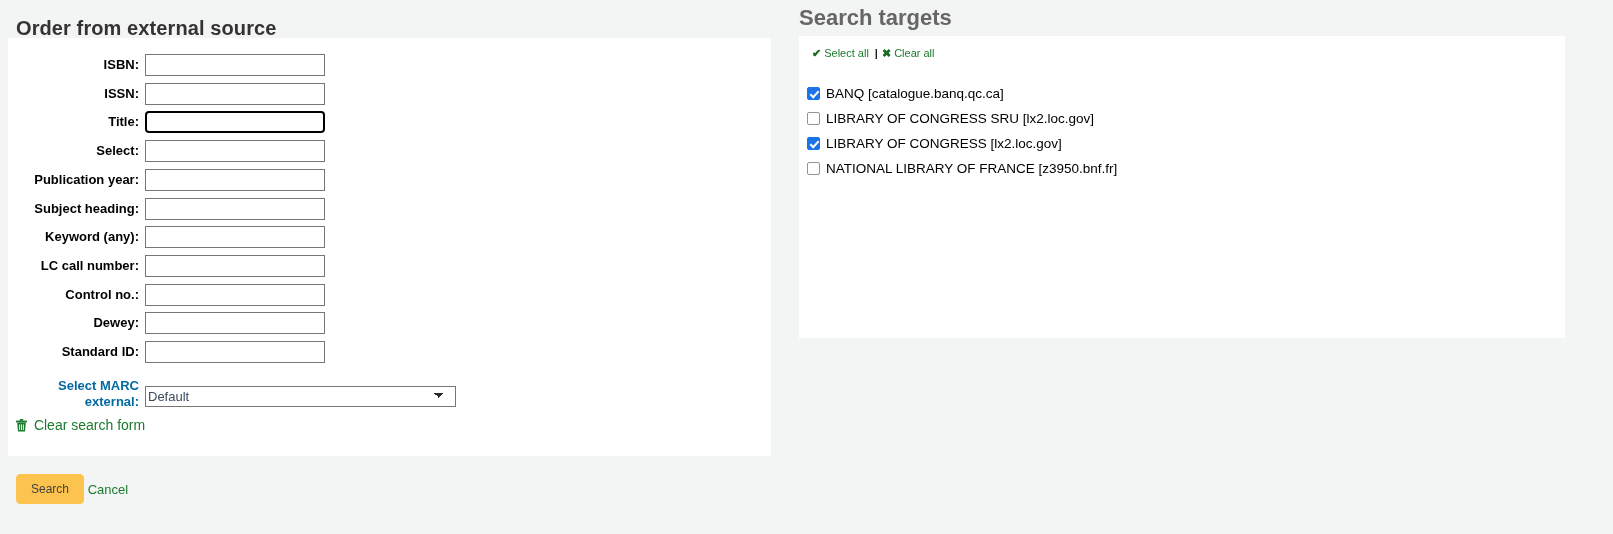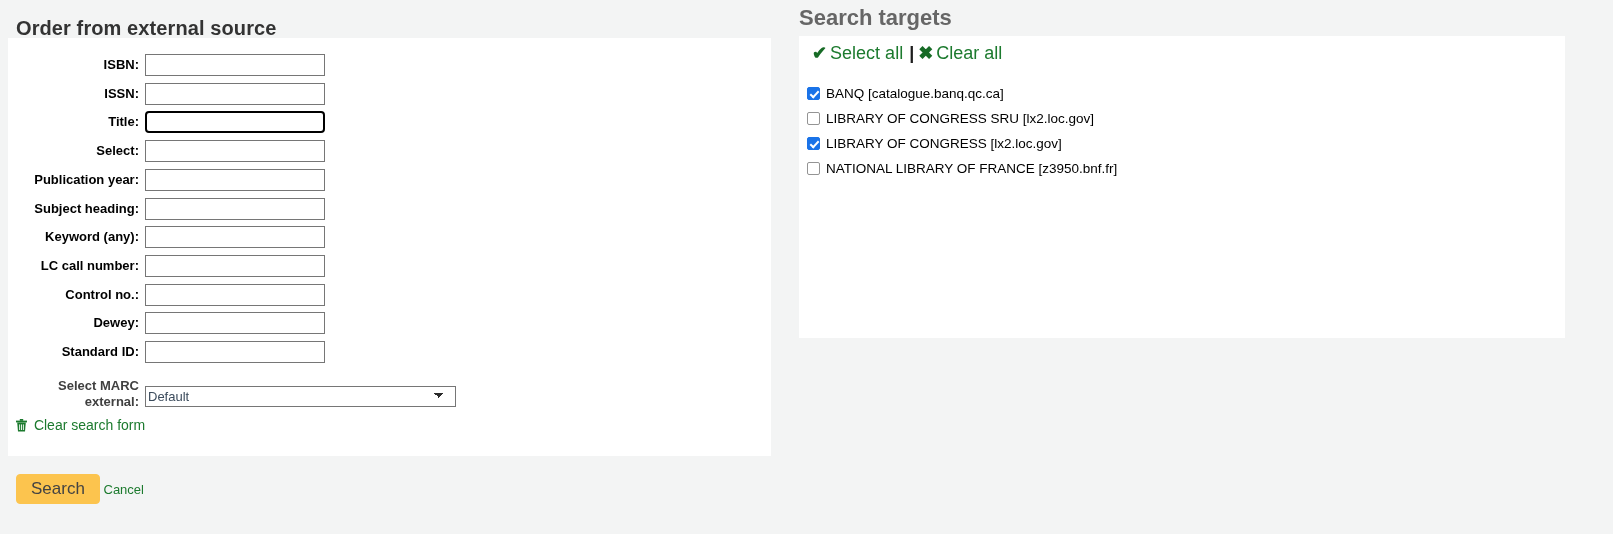--- a/index.html
+++ b/index.html
@@ -94,21 +94,21 @@
   }
   .framework-label {
     position: absolute;
     left: 0;
     top: 0;
     width: 131px;
     text-align: right;
     font-weight: bold;
     font-size: 13px;
     line-height: 16px;
-    color: #404040;
+    color: #0369a1;
   }
   .framework-select {
     position: absolute;
     left: 137px;
     top: 8px;
     width: 311px;
     height: 21px;
     box-sizing: border-box;
     border: 1px solid #767676;
     background: #ffffff;
@@ -153,21 +153,21 @@
     height: 32px;
   }
   .btn-primary {
     display: inline-block;
     vertical-align: middle;
     background: #fcc44e;
     color: #434343;
     border: 1px solid #fcc44e;
     border-radius: 4px;
     font-family: "Liberation Sans", sans-serif;
-    font-size: 17px;
+    font-size: 12px;
     padding: 6px 14px;
     line-height: 16px;
     cursor: pointer;
   }
   .btn-link {
     display: inline-block;
     vertical-align: middle;
     color: #1c7a2e;
     font-size: 13px;
     text-decoration: none;
@@ -196,21 +196,21 @@
     width: 766px;
     height: 302px;
     background: #ffffff;
     box-sizing: border-box;
   }
 
   .select-actions {
     position: absolute;
     left: 13px;
     top: 9px;
-    font-size: 18px;
+    font-size: 11px;
     line-height: 16px;
     white-space: nowrap;
   }
   .select-actions a {
     color: #1c7a2e;
     text-decoration: none;
     cursor: pointer;
   }
   .select-actions .sep {
     color: #1d1d1d;

